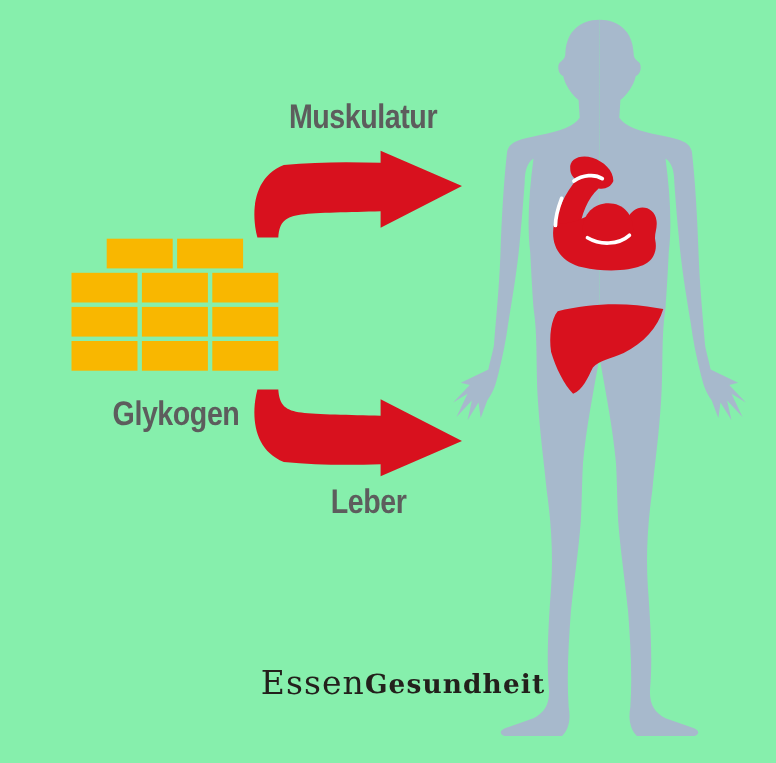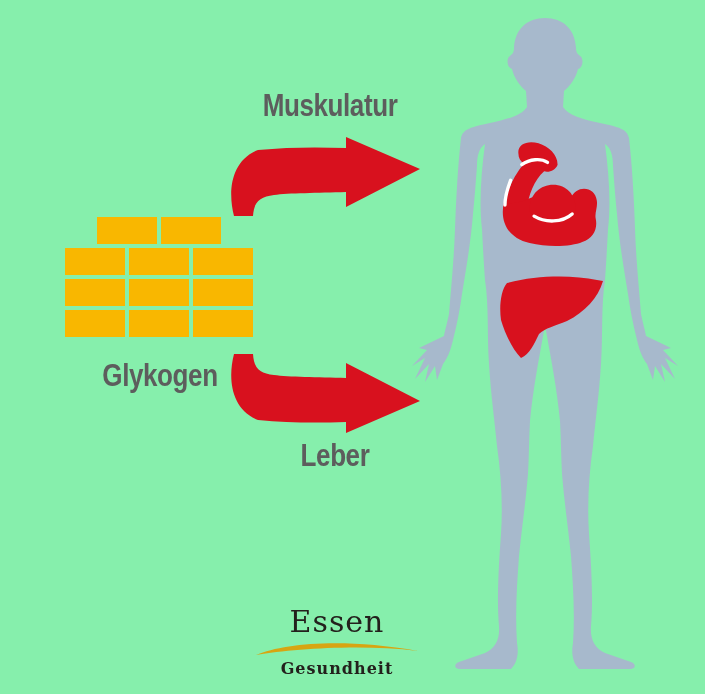--- a/index.html
+++ b/index.html
@@ -32,27 +32,27 @@
 
   .arrow-top{left:228px;top:133px;}
   .arrow-bottom{left:228px;top:352px;}
 
   .body-svg{left:405px;top:14px;}
   .muscle-svg{left:496px;top:140px;}
   .liver-svg{left:497px;top:274px;}
 
   .logo{
     left:237px;top:606px;width:200px;
-    display:flex;flex-direction:column;align-items:center;
+    display:flex;flex-direction:row;align-items:center;
     font-family:"DejaVu Serif", serif;
     color:var(--ink);
   }
   .logo-line1{font-size:30px;line-height:32px;letter-spacing:1px;}
   .logo-swoosh{margin-top:2px;margin-bottom:1px;}
-  .logo-line2{font-size:16px;font-weight:bold;line-height:20px;letter-spacing:1px;}
+  .logo-line2{font-size:24px;font-weight:bold;line-height:20px;letter-spacing:1px;}
 </style>
 </head>
 <body>
 
 <div class="canvas">
 
   <div class="abs label muskulatur-label">Muskulatur</div>
 
   <svg class="abs arrow-top" width="200" height="85" viewBox="0 0 200 85">
     <path fill="var(--red)" d="M6,83 C0,60 2,28 30,17 C60,14 90,14 118,15

